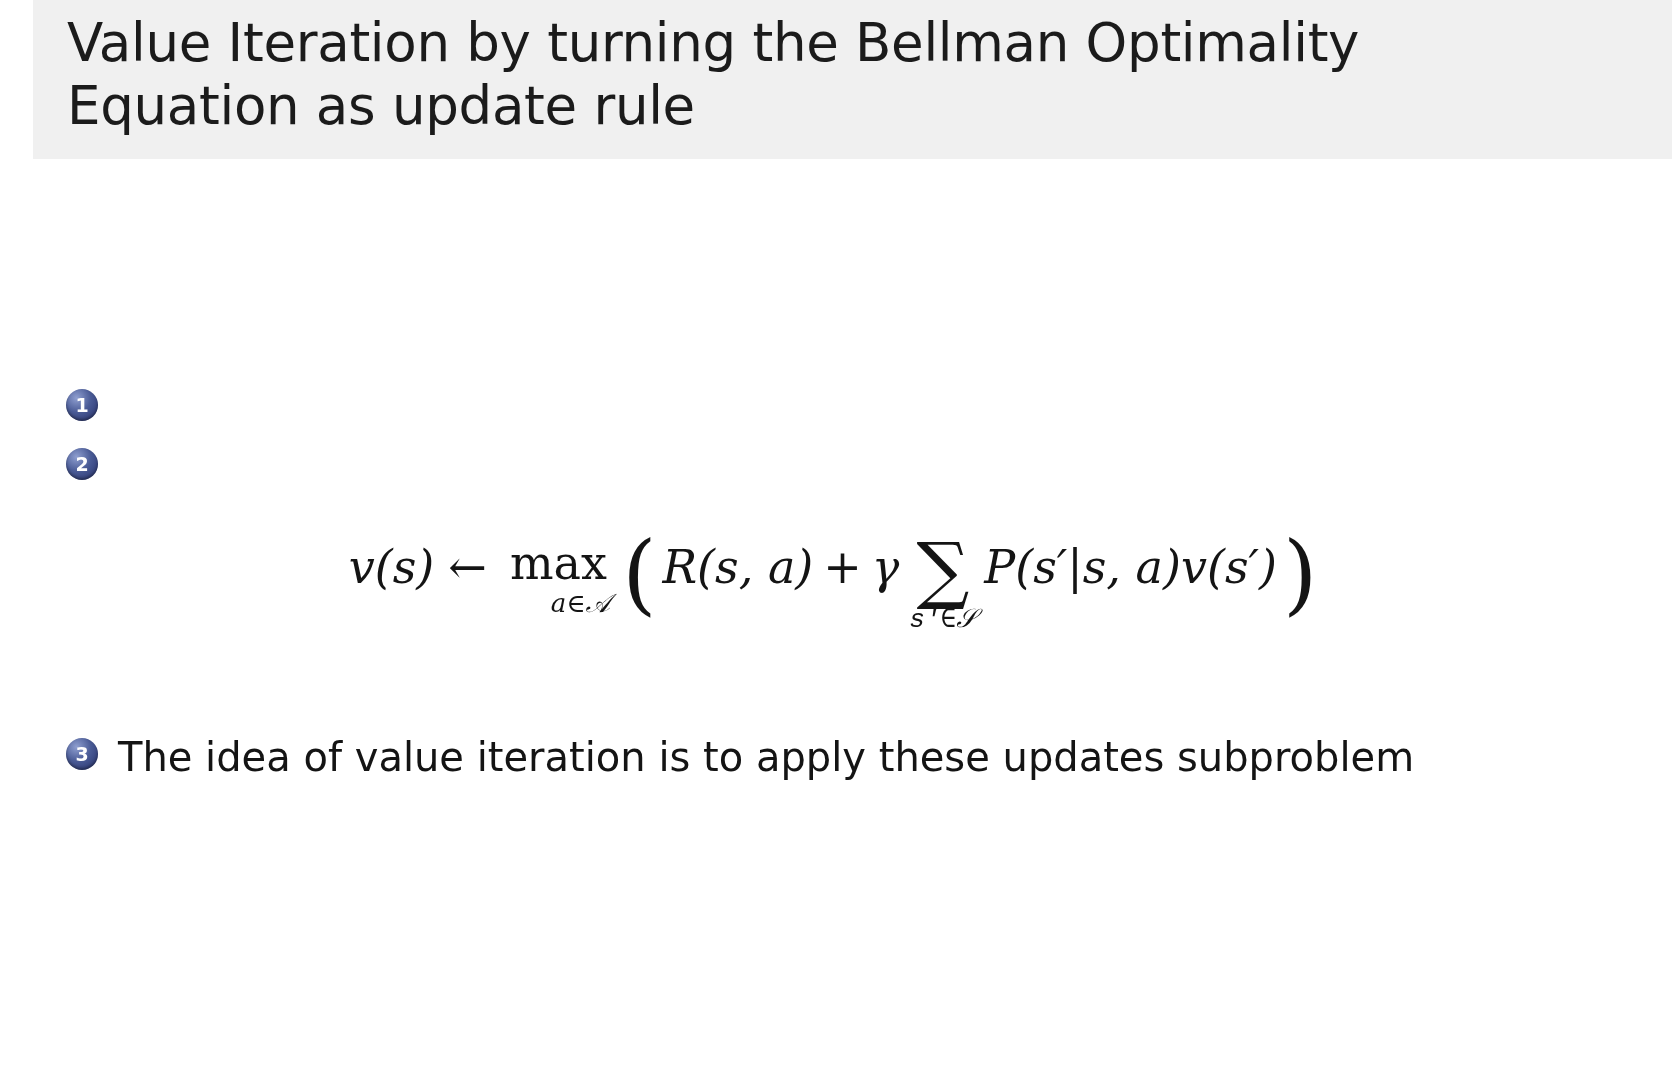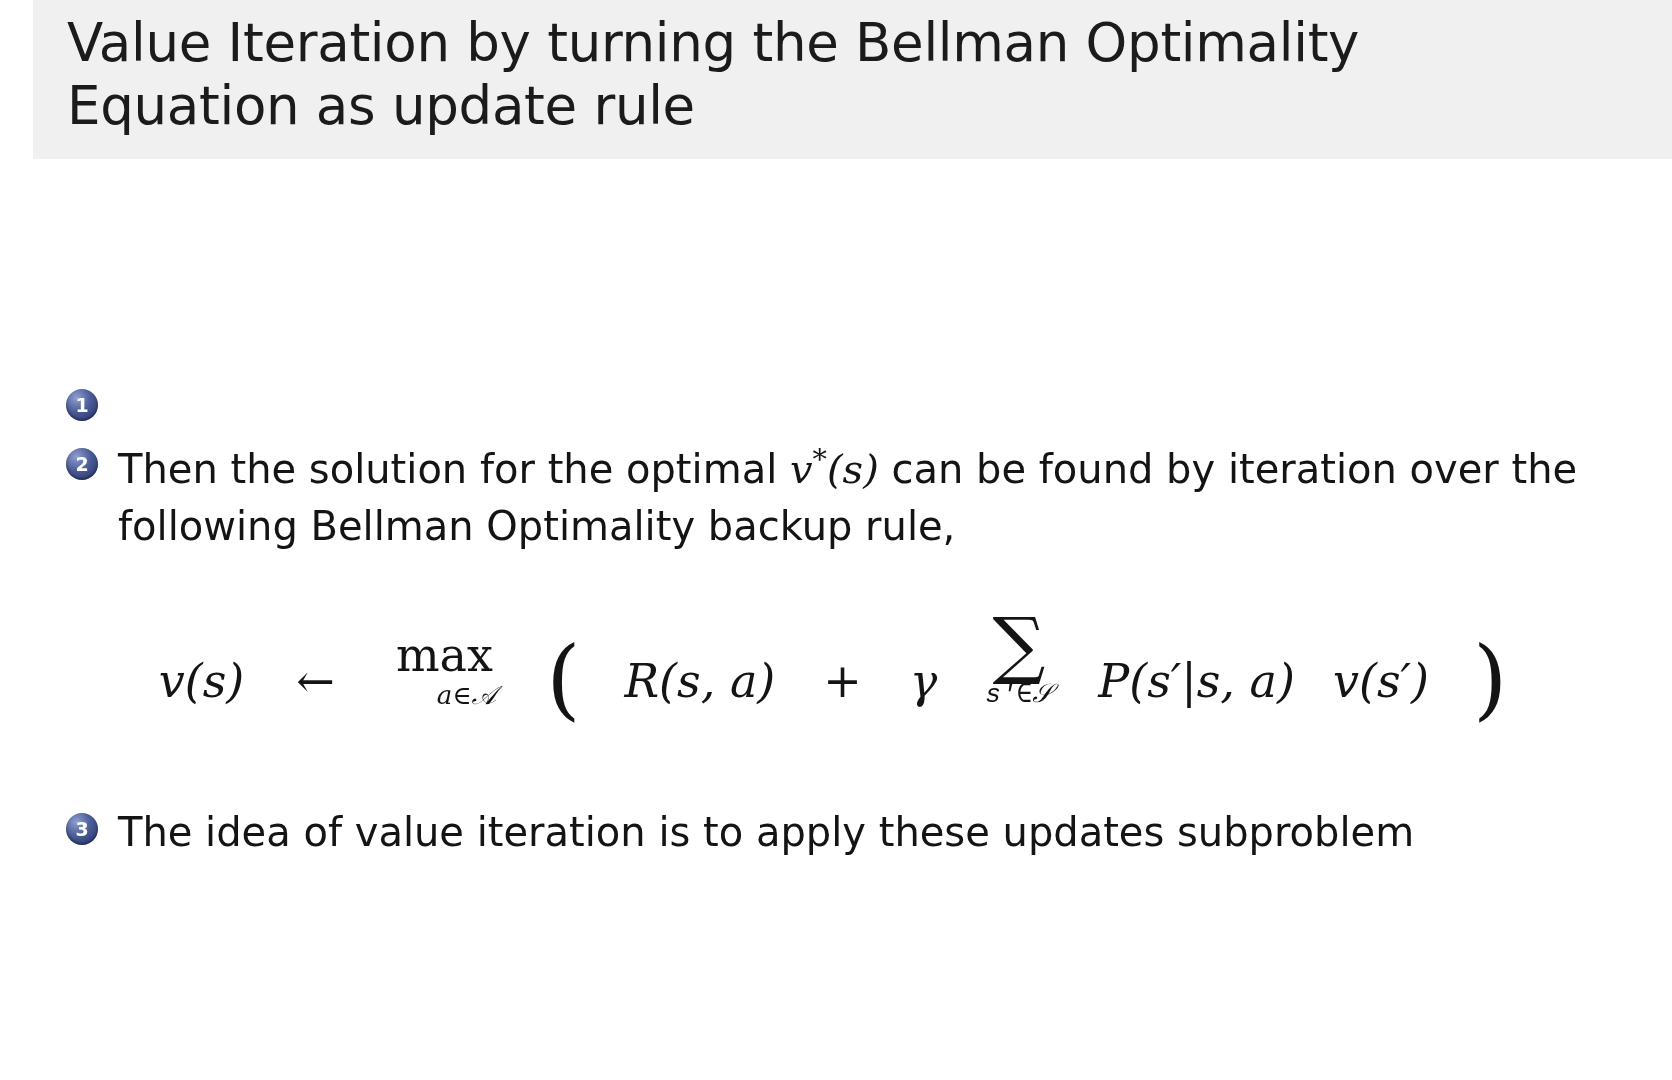--- a/index.html
+++ b/index.html
@@ -94,23 +94,22 @@
     justify-content: center;
     align-items: center;
     margin-top: 60px;
     margin-bottom: 96px;
   }
   .equation {
     font-family: "DejaVu Serif", serif;
     font-size: 46px;
     color: #141414;
     display: flex;
-    align-items: flex-end;
+    align-items: flex-start;
     white-space: nowrap;
-    gap: 38px;
   }
   .eq-italic {
     font-style: italic;
   }
   .arrow {
     font-style: normal;
     margin: 0 14px;
   }
   .maxop {
     display: inline-flex;
@@ -181,21 +180,20 @@
   <div class="body">
 
     <ul class="bullet-list">
 
       <li class="bullet">
         <span class="marker">1</span>
       </li>
 
       <li class="bullet">
         <span class="marker">2</span>
-        <span class="btext"><span>Then the solution for the optimal </span><span class="math">v<sup class="star">*</sup>(s)</span><span> can be found by iteration over the following Bellman Optimality backup rule,</span></span>
       </li>
     </ul>
 
     <div class="equation-row">
       <div class="equation">
         <span class="eq-italic">v(s)</span>
         <span class="arrow">←</span>
         <span class="maxop">
           <span class="op">max</span>
           <span class="sub">a∈𝒜</span>

